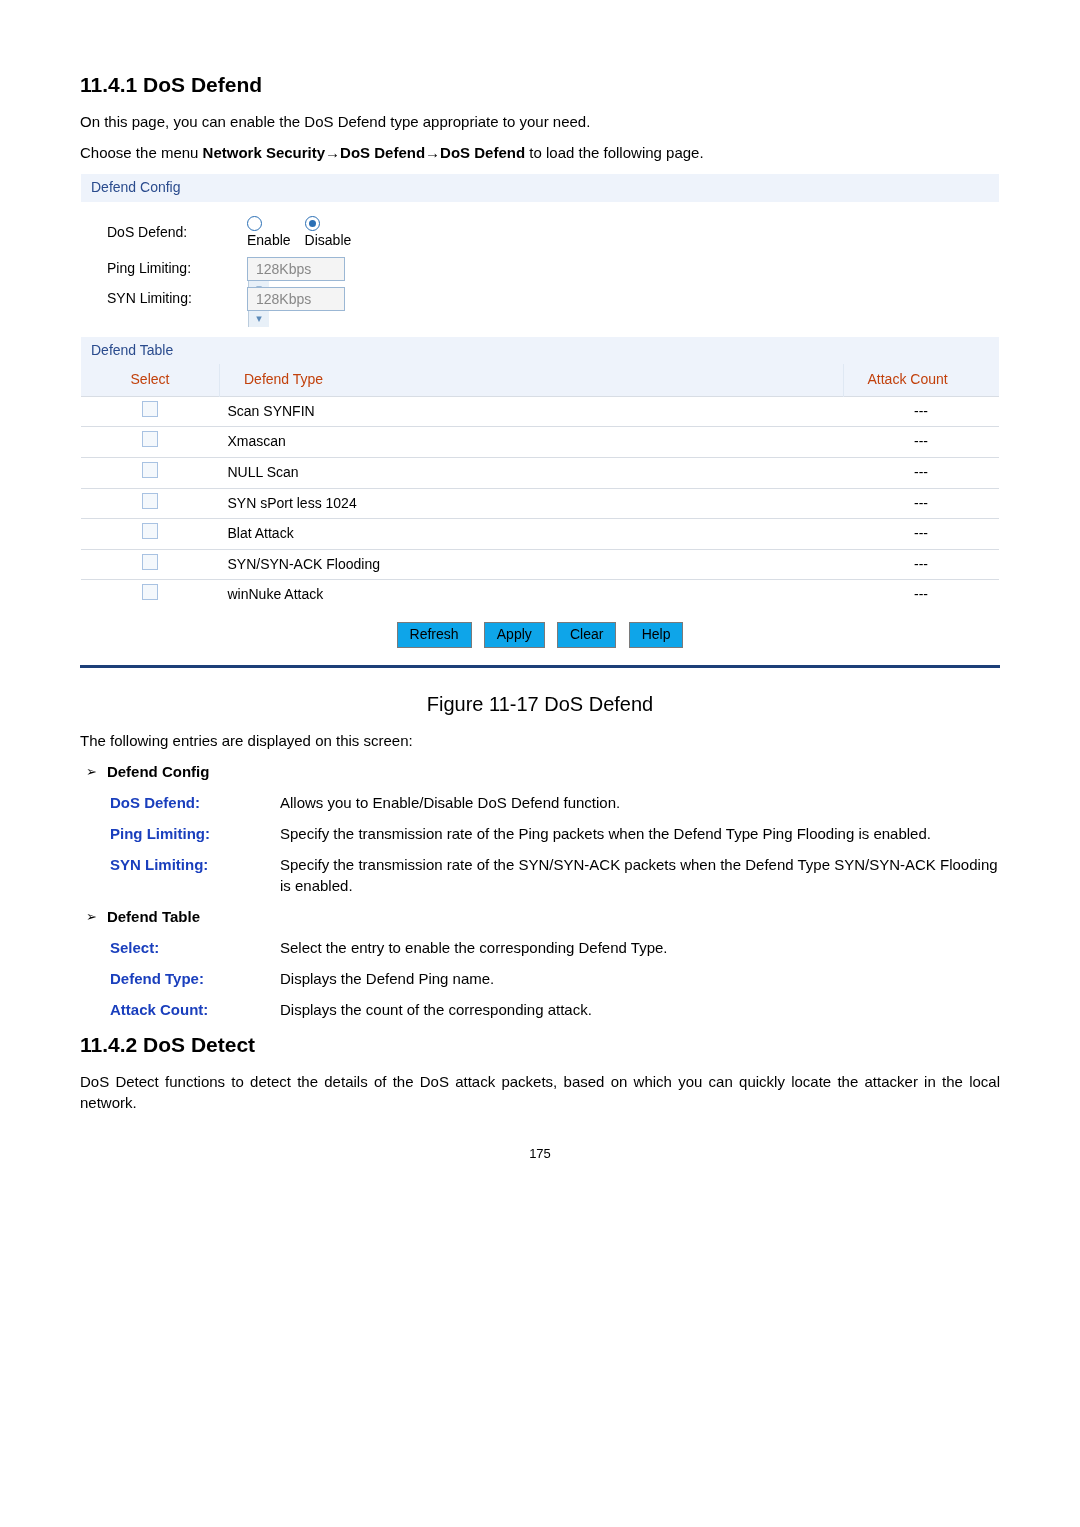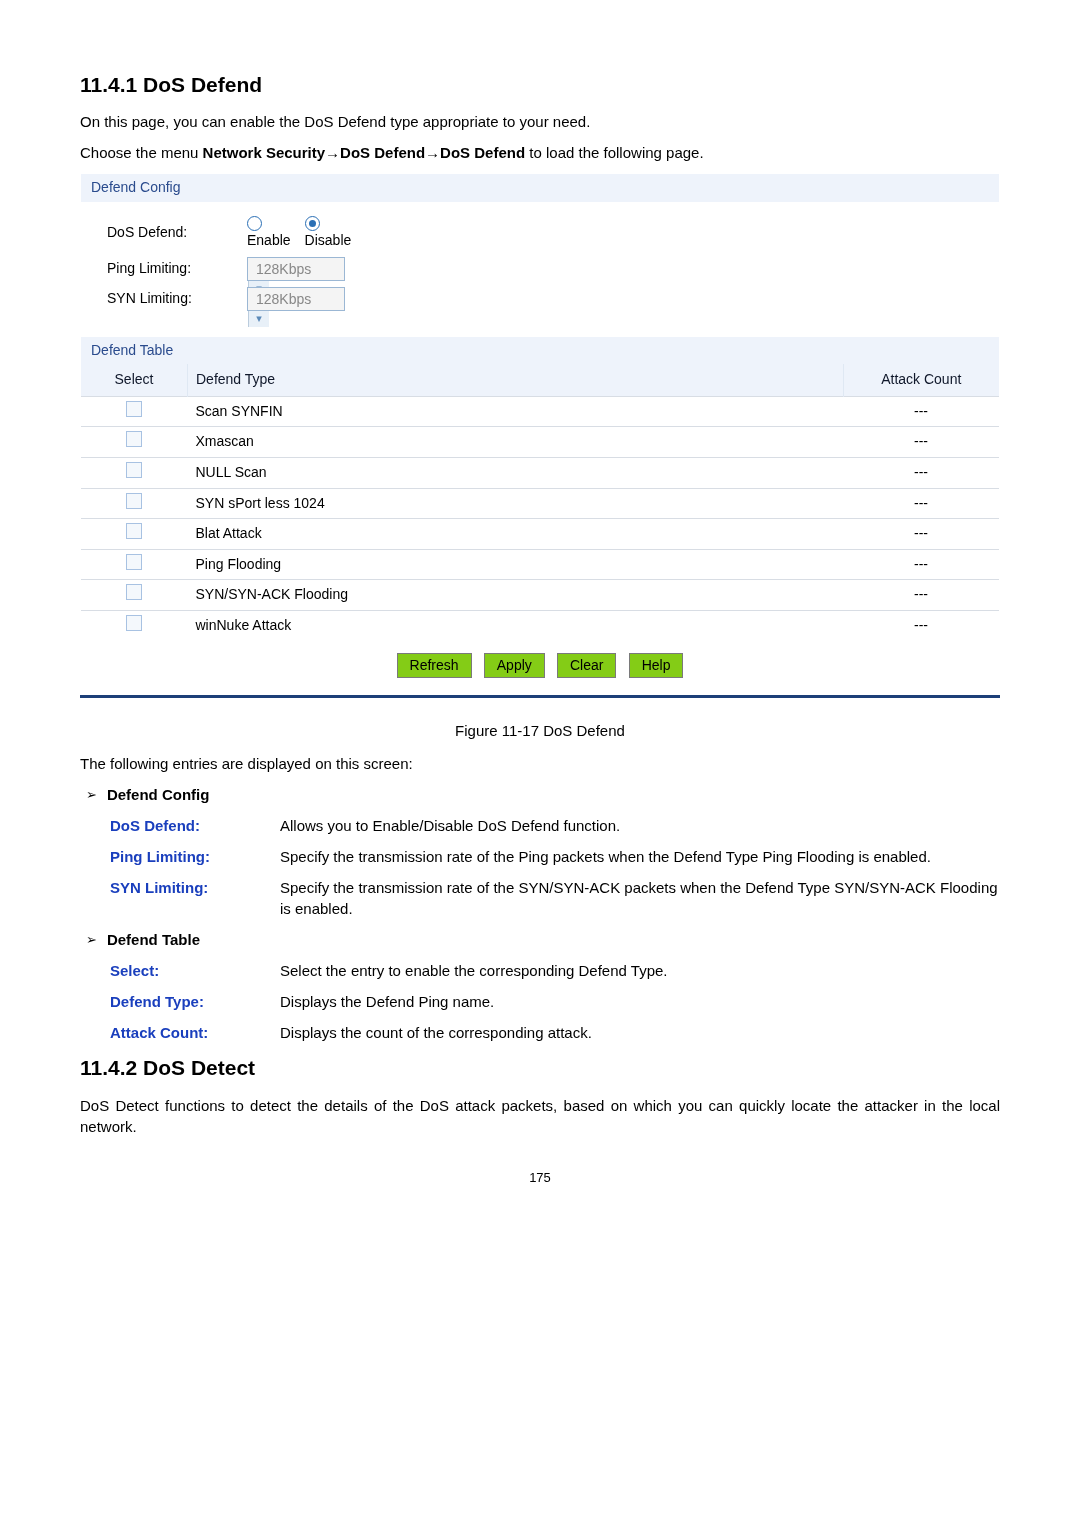--- a/index.html
+++ b/index.html
@@ -54,41 +54,41 @@
   }
   .dropdown .val { padding:2px 8px; display:flex; align-items:center; min-width:80px; }
   .dropdown .arrow {
     width:20px; border-left:1px solid #bcd; background:#e8f0f8;
     display:flex; align-items:center; justify-content:center; color:#5b89b8;
     font-size:11px;
   }
   .table-wrap { margin-top:4px; }
   .tbl { width:100%; border-collapse:collapse; font-size:14px; }
   .tbl th {
-    background:#eef3fb; color:#0f172a; font-weight:normal; padding:6px 8px;
+    background:#eef3fb; color:#c2410c; font-weight:normal; padding:6px 24px;
     text-align:left; border-right:1px solid #dfe8f3;
   }
-  .tbl th:last-child { text-align:center; border-right:none; }
+  .tbl th:last-child { text-align:left; border-right:none; }
   .tbl th.select-col { text-align:center; width:90px; }
   .tbl td { padding:4px 8px; border-top:1px solid #d8dde4; }
   .tbl td.cb-cell { text-align:center; }
   .tbl td.count-cell { text-align:center; width:140px; }
   .cb {
     display:inline-block; width:14px; height:14px; border:1px solid #a8c2e2;
     background:#f4f8fc;
   }
   .btn-row { text-align:center; padding:12px 0; }
   .btn {
     display:inline-block; padding:2px 12px; border:1px solid #7a7a7a;
-    background:#84cc16; font-size:14px; margin:0 4px; cursor:pointer;
+    background:#0ea5e9; font-size:14px; margin:0 4px; cursor:pointer;
   }
   .divider {
     height:3px; background:#1d3f78; margin:0 0 22px 0;
   }
-  .fig-caption { text-align:center; font-size:15px; margin:8px 0 12px 0; }
+  .fig-caption { text-align:center; font-size:20px; margin:8px 0 12px 0; }
   .sub-list { margin:6px 0 6px 6px; }
   .sub-list .item { display:flex; align-items:flex-start; margin:6px 0; }
   .sub-list .arrow { font-size:13px; margin-right:10px; position:relative; top:2px;}
   .sub-list .heading { font-weight:bold; }
   .defs { margin-left:30px; margin-top:8px; }
   .def { display:flex; margin:10px 0; }
   .def .term {
     width:170px; font-weight:bold; color:#1a3fbd;
   }
   .def .desc { flex:1; }
@@ -165,25 +165,20 @@
           <td>SYN sPort less 1024</td>
           <td class="count-cell">---</td>
         </tr>
         <tr>
           <td class="cb-cell"><span class="cb"></span></td>
           <td>Blat Attack</td>
           <td class="count-cell">---</td>
         </tr>
         <tr>
           <td class="cb-cell"><span class="cb"></span></td>
-          <td>Ping Flooding</td>
-          <td class="count-cell">---</td>
-        </tr>
-        <tr>
-          <td class="cb-cell"><span class="cb"></span></td>
           <td>SYN/SYN-ACK Flooding</td>
           <td class="count-cell">---</td>
         </tr>
         <tr>
           <td class="cb-cell"><span class="cb"></span></td>
           <td>winNuke Attack</td>
           <td class="count-cell">---</td>
         </tr>
       </tbody>
   </table>

